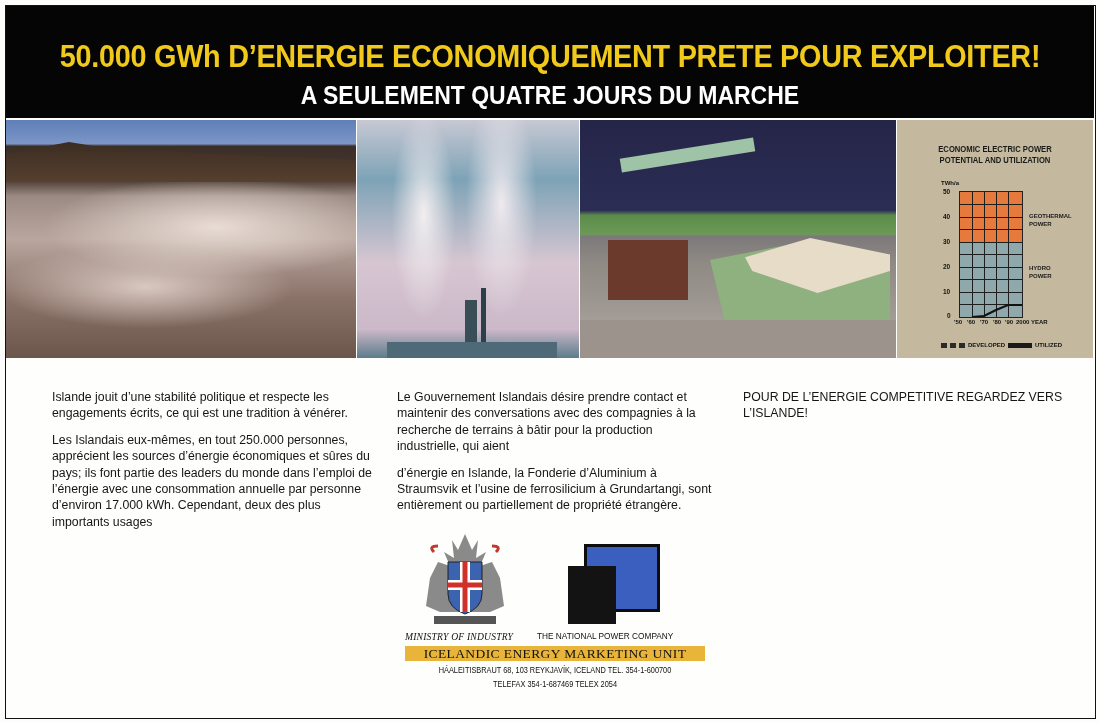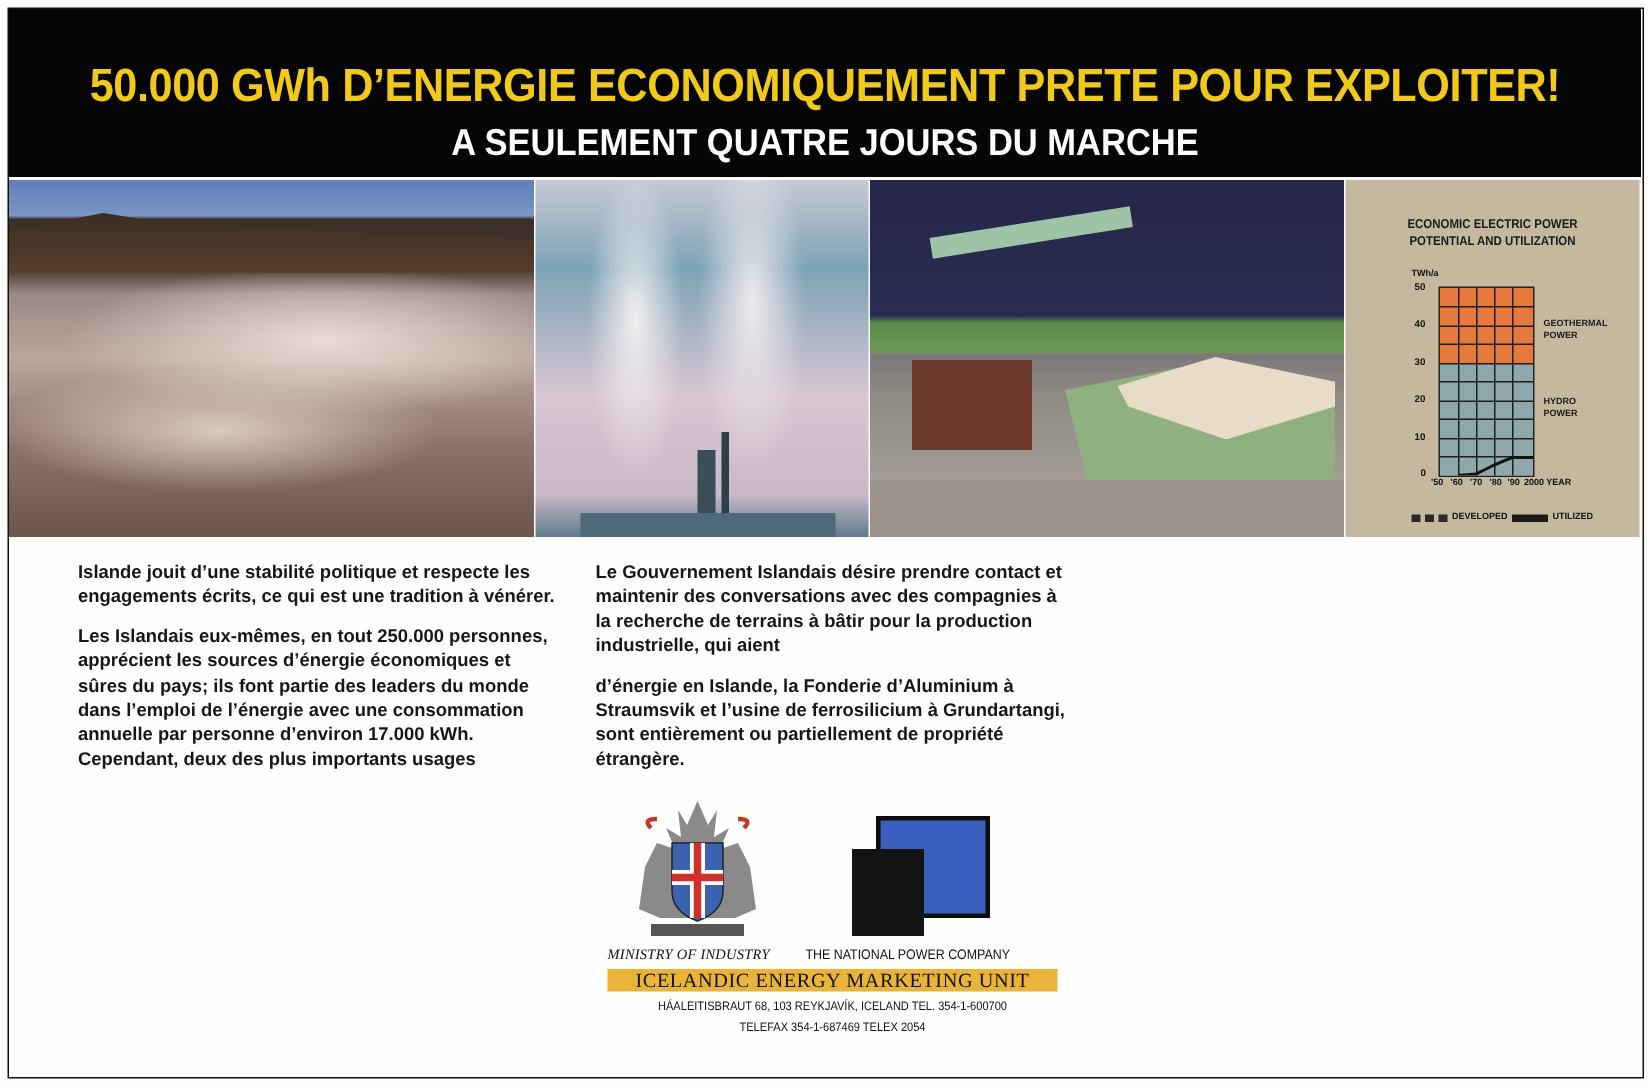--- a/index.html
+++ b/index.html
@@ -62,21 +62,21 @@
   .plot { position:absolute; left:62px; top:71px; width:62px; height:125px; border:1px solid #222; }
   .geo { position:absolute; left:0; top:0; width:100%; height:40%; background:#e57a3c; }
   .hyd { position:absolute; left:0; top:40%; width:100%; height:60%; background:#8fa8ac; }
   .gridv, .gridh { position:absolute; background:#1e1e1e; }
   .ytick { position:absolute; left:46px; font-size:6.5px; font-weight:bold; color:#111; }
   .xtick { position:absolute; top:199px; font-size:6px; font-weight:bold; color:#111; white-space:nowrap; }
   .series-label { position:absolute; left:132px; font-size:6px; font-weight:bold; color:#1a1a1a; line-height:8px; }
   .legend { position:absolute; left:44px; top:222px; font-size:6px; font-weight:bold; color:#111; white-space:nowrap; display:flex; align-items:center; gap:3px; }
   .sw { display:inline-block; width:6px; height:5px; background:#2a2a2a; }
   .swl { display:inline-block; width:24px; height:5px; background:#1a1a1a; }
-  .col { position:absolute; font-size:12.3px; line-height:16.4px; color:#161616; font-weight:bold; }
+  .col { position:absolute; font-size:12.3px; line-height:16.4px; color:#161616; font-weight:normal;margin-top:16px; }
   .col p { margin:0 0 10px 0; }
   .c1 { left:52px; top:373px; width:320px; }
   .c2 { left:397px; top:373px; width:320px; }
   .c3 { left:743px; top:373px; width:320px; }
   .logos { position:absolute; left:395px; top:530px; width:320px; height:165px; }
   .arms { position:absolute; left:25px; top:2px; width:90px; height:95px; }
   .npc { position:absolute; left:173px; top:14px; width:92px; height:80px; }
   .npc .blue { position:absolute; right:0; top:0; width:70px; height:62px; background:#3a5fbf; border:3px solid #0d0d0d; }
   .npc .black { position:absolute; left:0; bottom:0; width:48px; height:58px; background:#131313; }
   .logo-cap { position:absolute; top:101px; font-size:9.2px; white-space:nowrap; color:#111; }
@@ -171,20 +171,21 @@
 
 <div class="col c1">
   <p>Islande jouit d’une stabilité politique et respecte les engagements écrits, ce qui est une tradition à vénérer.</p>
   <p>Les Islandais eux-mêmes, en tout 250.000 personnes, apprécient les sources d’énergie économiques et sûres du pays; ils font partie des leaders du monde dans l’emploi de l’énergie avec une consommation annuelle par personne d’environ 17.000 kWh. Cependant, deux des plus importants usages</p>
 </div>
 <div class="col c2">
   <p>Le Gouvernement Islandais désire prendre contact et maintenir des conversations avec des compagnies à la recherche de terrains à bâtir pour la production industrielle, qui aient</p>
   <p>d’énergie en Islande, la Fonderie d’Aluminium à Straumsvik et l’usine de ferrosilicium à Grundartangi, sont entièrement ou partiellement de propriété étrangère.</p>
 </div>
 <div class="col c3">
+  <p>POUR DE L’ENERGIE COMPETITIVE REGARDEZ VERS L’ISLANDE!</p>
 </div>
 
 <div class="logos">
   <svg class="arms" viewBox="0 0 90 95">
     <path d="M45 2 L52 18 L58 8 L56 26 L66 20 L60 34 L72 30 L80 46 L84 74 L70 80 L20 80 L6 74 L10 46 L18 30 L30 34 L24 20 L34 26 L32 8 L38 18 Z" fill="#8a8a8a"></path>
     <path d="M14 20 q-6 -6 4 -6" stroke="#c0392b" stroke-width="3" fill="none"></path>
     <path d="M76 20 q6 -6 -4 -6" stroke="#c0392b" stroke-width="3" fill="none"></path>
     <path d="M28 30 H62 V62 Q62 76 45 82 Q28 76 28 62 Z" fill="#3b63b0" stroke="#222" stroke-width="1"></path>
     <rect x="40" y="30" width="10" height="50" fill="#ffffff"></rect>
     <rect x="28" y="48" width="34" height="10" fill="#ffffff"></rect>

